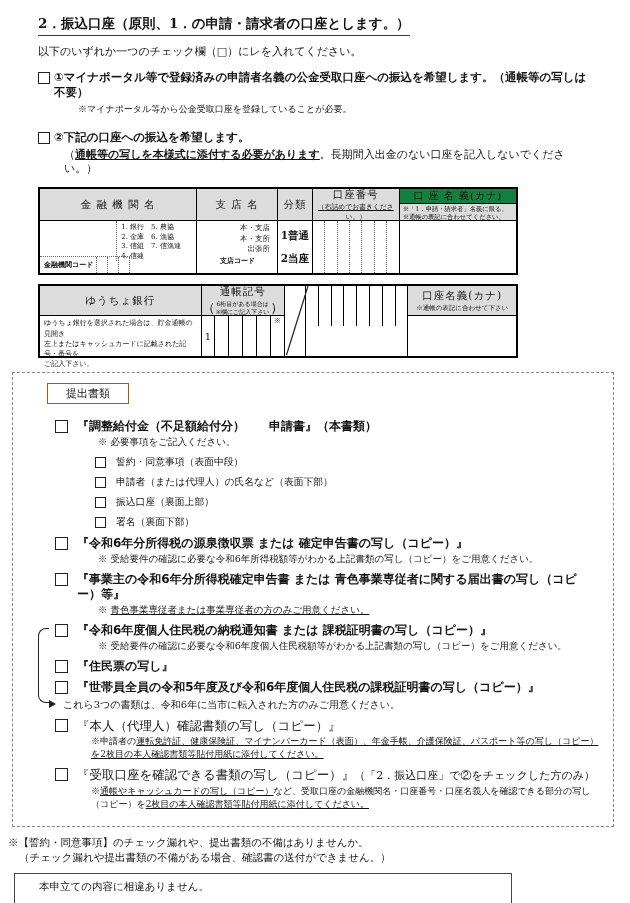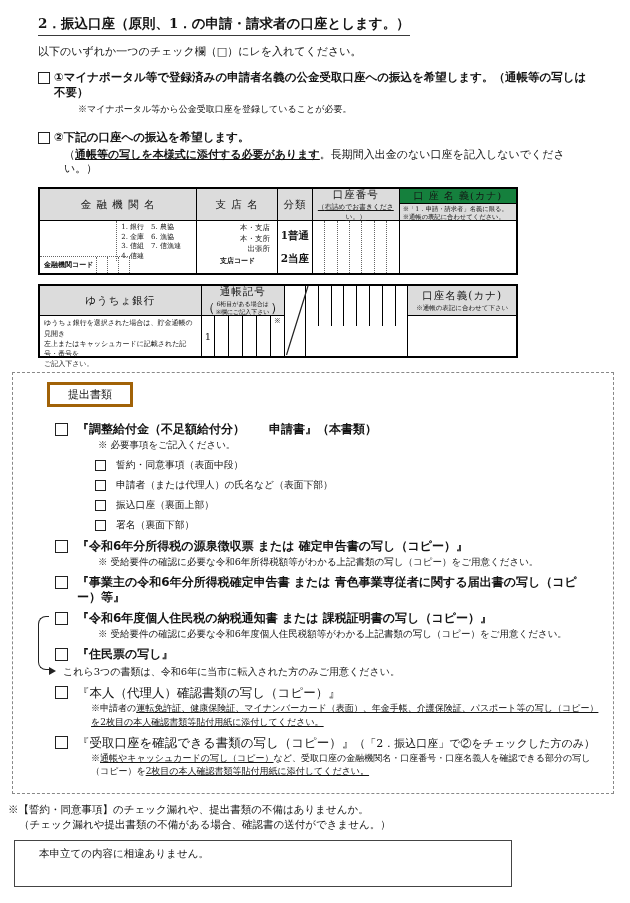--- a/index.html
+++ b/index.html
@@ -82,21 +82,21 @@
   .c-numb { width:118px; }
   .numb-cells { display:flex; height:100%; }
   .numb-cells div { flex:1; border-left:1px solid #000; }
   .numb-cells div:first-child { border-left:none; }
   .c-holder2 { width:125px; }
   .holder2-note { font-size:6.5px; margin-top:1px; }
 
   
   .docs-box { margin:14px 0 0 -26px; width:602px; border:1px dashed #888;
               padding:9px 14px 10px 22px; }
-  .docs-title { display:inline-block; border:3px solid #a16207; padding:2px 18px; font-size:11px;
+  .docs-title { display:inline-block; border:1px solid #a16207; padding:2px 18px; font-size:11px;
                 margin:0 0 9px 12px; }
   .doc-row { display:flex; align-items:flex-start; gap:9px; margin:6px 0 2px 20px; }
   .doc-cb { width:13px; height:13px; border:1.5px solid #222; flex:none; margin-top:1px; background:#fff; }
   .doc-label { font-size:12px; font-weight:bold; font-family:"DejaVu Sans","Liberation Sans",sans-serif; line-height:1.25; }
   .doc-label-serif { font-size:12.5px; font-weight:normal; font-family:"DejaVu Serif","Liberation Serif",serif; }
   .doc-suffix { font-size:11px; font-weight:normal; font-family:"DejaVu Serif","Liberation Serif",serif; }
   .doc-note { font-size:9.5px; margin:0 0 3px 63px; line-height:1.35; }
   .doc-note2 { font-size:9px; margin:0 0 5px 56px; line-height:1.45; }
   .sub-row { display:flex; align-items:center; gap:10px; margin:7px 0 7px 60px; }
   .sub-cb { width:11px; height:11px; border:1.4px solid #222; flex:none; background:#fff; }
@@ -312,36 +312,41 @@
       <div class="doc-row">
         <span class="doc-cb"></span>
         <span class="doc-label">『令和6年分所得税の源泉徴収票 または 確定申告書の写し（コピー）』</span>
       </div>
       <p class="doc-note">※ 受給要件の確認に必要な令和6年所得税額等がわかる上記書類の写し（コピー）をご用意ください。</p>
 
       <div class="doc-row">
         <span class="doc-cb"></span>
         <span class="doc-label">『事業主の令和6年分所得税確定申告書 または 青色事業専従者に関する届出書の写し（コピー）等』</span>
       </div>
+      <p class="doc-note"><span>※ </span><span class="u">青色事業専従者または事業専従者の方のみご用意ください。</span></p>
 
       <div class="bracket-group">
         <div class="bracket-line"></div>
         <div class="bracket-arrow"></div>
 
         <div class="doc-row">
           <span class="doc-cb"></span>
           <span class="doc-label">『令和6年度個人住民税の納税通知書 または 課税証明書の写し（コピー）』</span>
         </div>
         <p class="doc-note">※ 受給要件の確認に必要な令和6年度個人住民税額等がわかる上記書類の写し（コピー）をご用意ください。</p>
 
         <div class="doc-row">
           <span class="doc-cb"></span>
           <span class="doc-label">『住民票の写し』</span>
         </div>
 
+        <div class="doc-row">
+          <span class="doc-cb"></span>
+          <span class="doc-label">『世帯員全員の令和5年度及び令和6年度個人住民税の課税証明書の写し（コピー）』</span>
+        </div>
 
         <p class="bracket-note">これら3つの書類は、令和6年に当市に転入された方のみご用意ください。</p>
       </div>
 
       <div class="doc-row">
         <span class="doc-cb"></span>
         <span class="doc-label doc-label-serif">『本人（代理人）確認書類の写し（コピー）』</span>
       </div>
       <p class="doc-note2"><span>※申請者の</span><span class="u">運転免許証、健康保険証、マイナンバーカード（表面）、年金手帳、介護保険証、パスポート等の写し（コピー）を2枚目の本人確認書類等貼付用紙に添付してください。</span></p>
 

